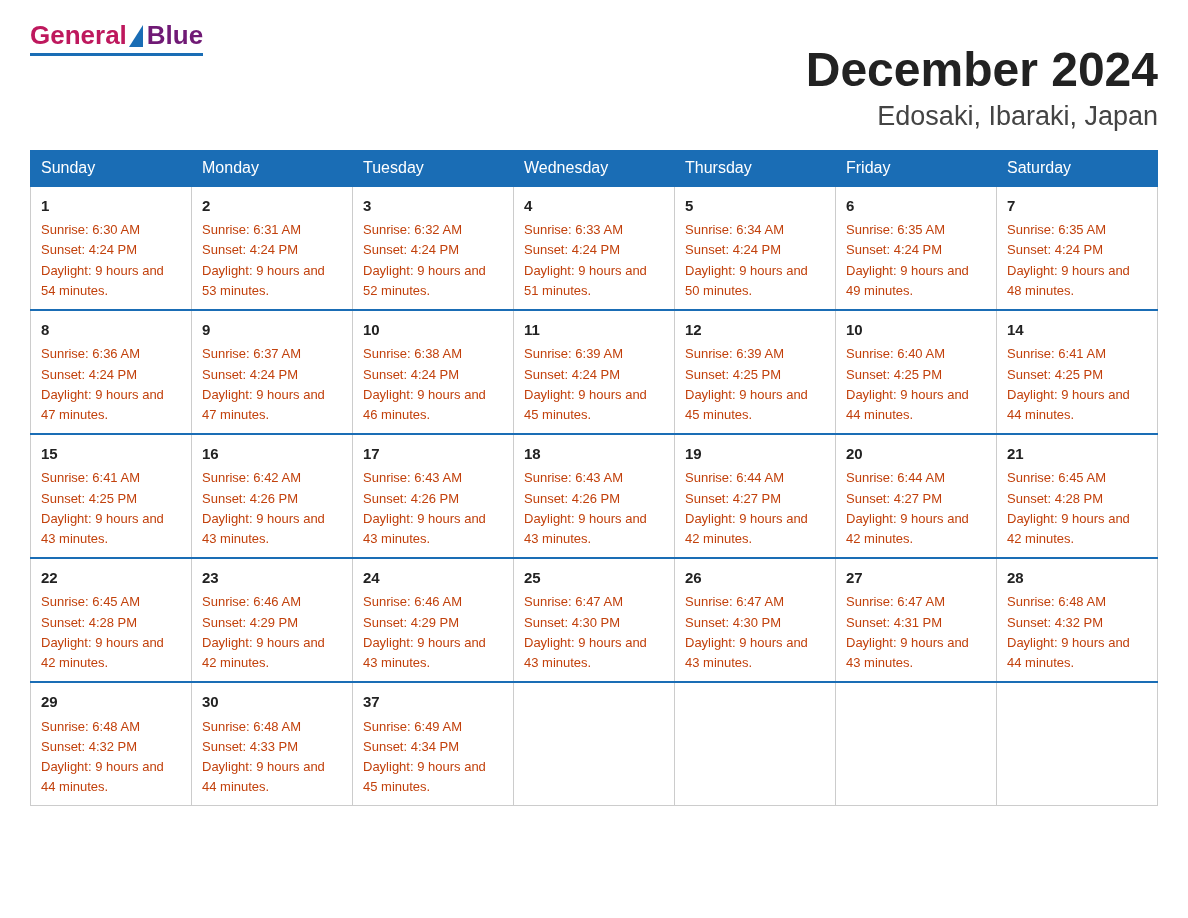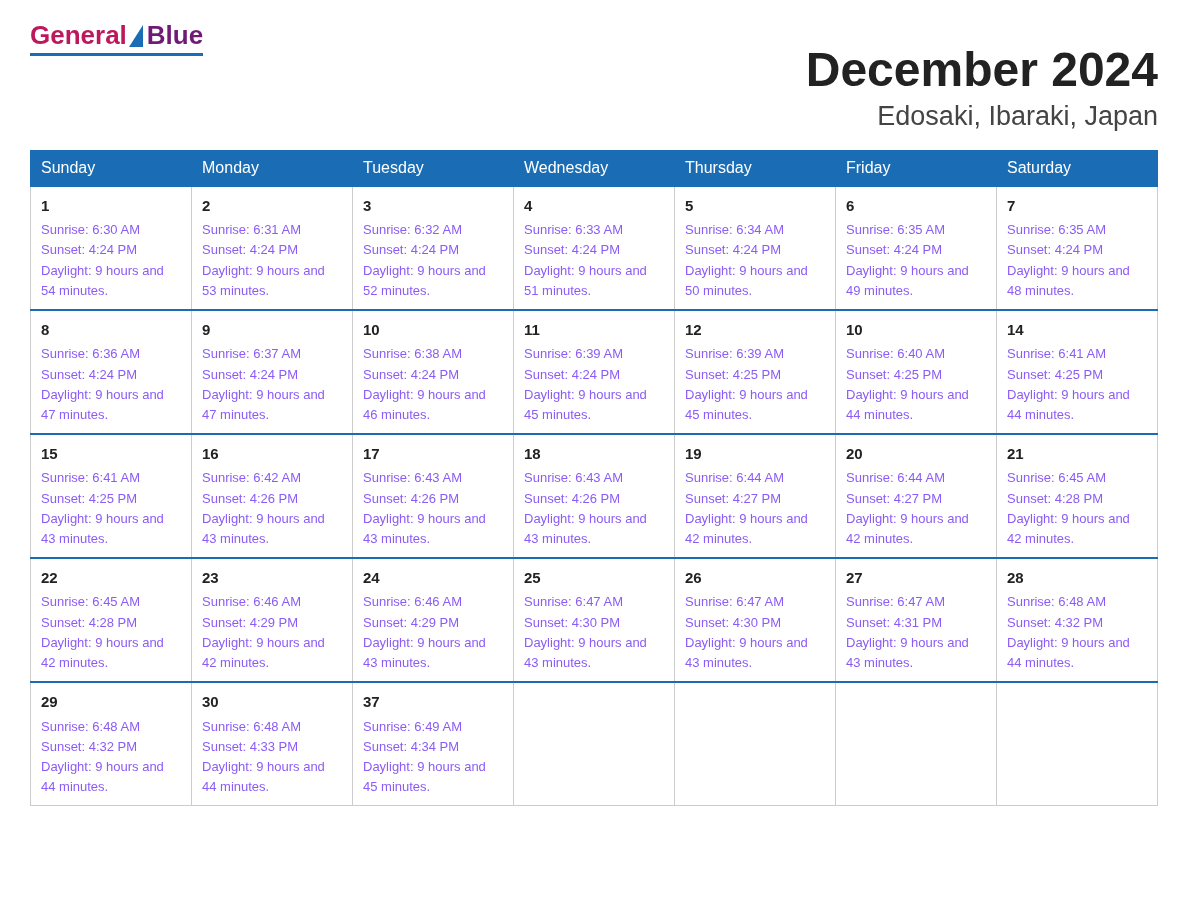--- a/index.html
+++ b/index.html
@@ -81,21 +81,21 @@
       min-height: 90px;
     }
     .day-num {
       font-size: 15px;
       font-weight: bold;
       display: block;
       margin-bottom: 3px;
     }
     .day-info {
       font-size: 13px;
-      color: #8b5cf6;
+      color: #c2410c;
       line-height: 1.55;
     }
     .empty-cell { background: #fff; }
     .week-row td { border-top: 2px solid #1a6db5; }
   </style>
 </head>
 <body>
 
 <div class="header">
   <div class="logo">

